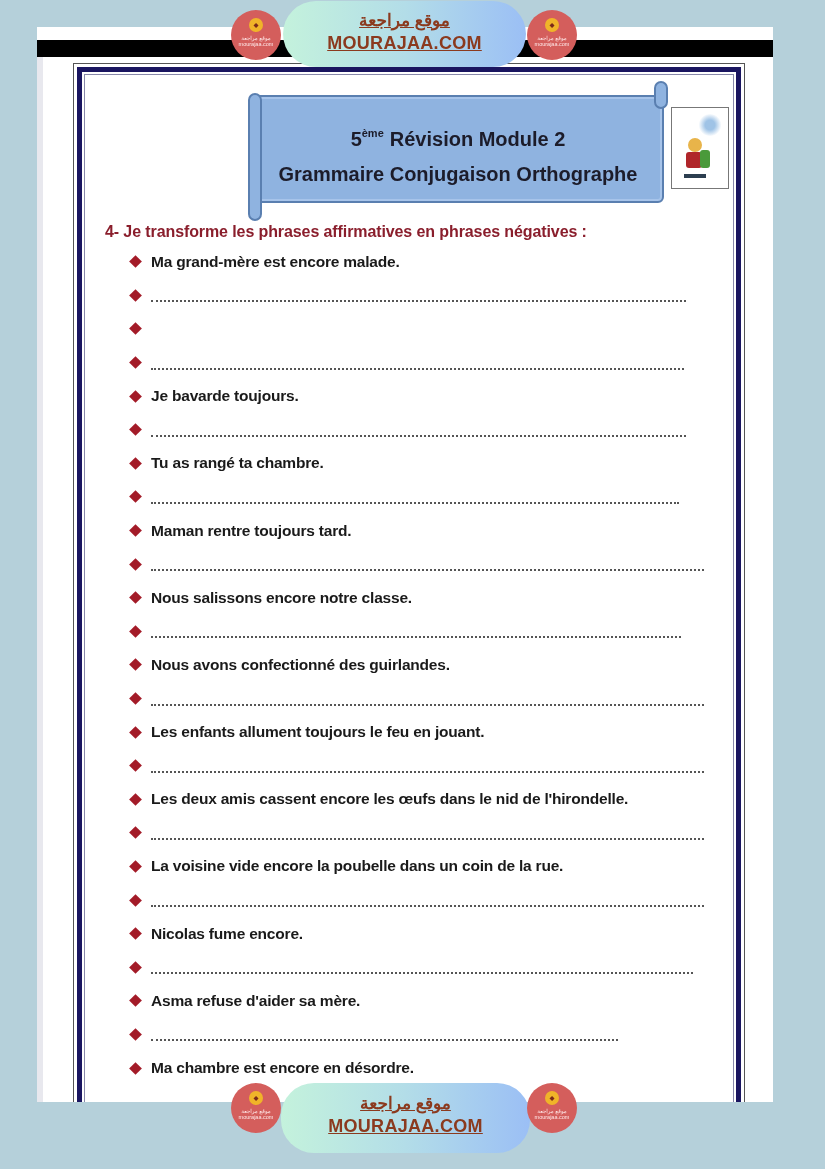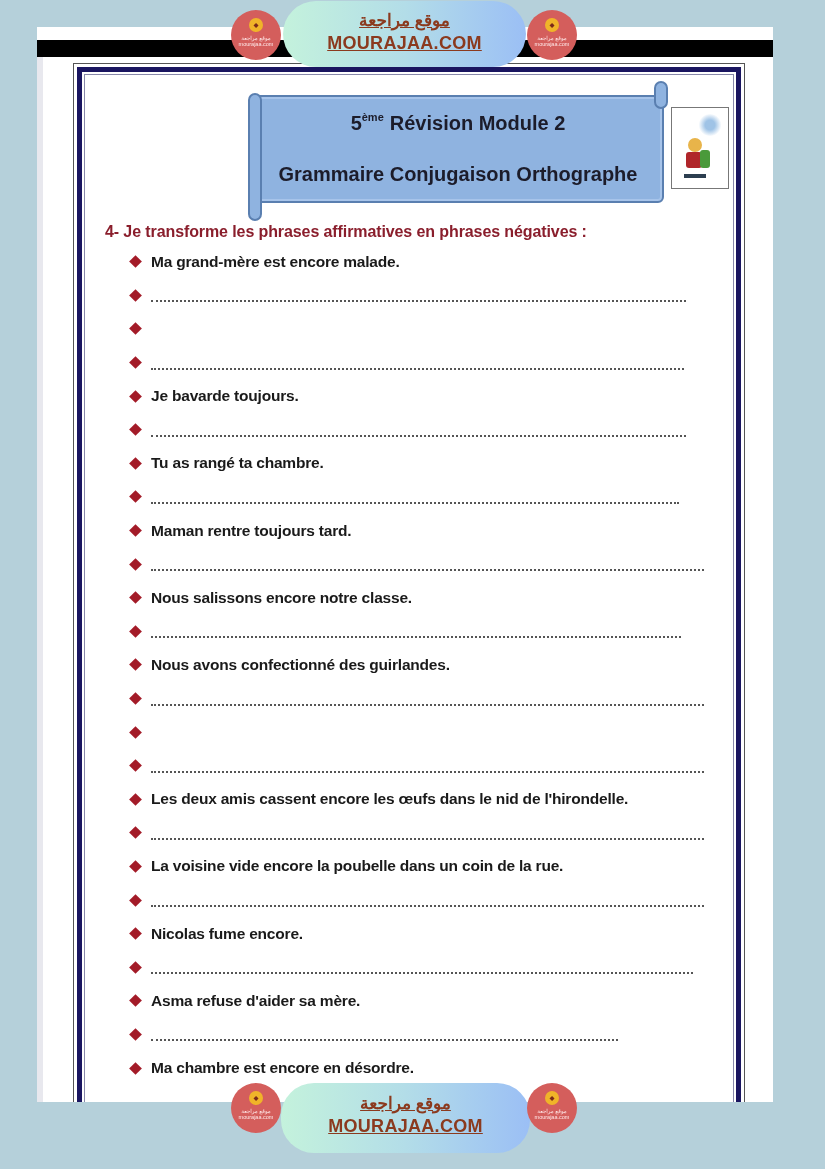--- a/index.html
+++ b/index.html
@@ -38,21 +38,21 @@
   }
   .banner .curl-l {
     position: absolute; left: -6px; top: -4px; width: 14px; height: 128px;
     background: #8fb3e0; border: 2px solid #5a7fb0; border-radius: 7px;
   }
   .banner .curl-r {
     position: absolute; right: -6px; top: -16px; width: 14px; height: 28px;
     background: #8fb3e0; border: 2px solid #5a7fb0; border-radius: 7px;
   }
   .banner-title {
-    position: absolute; left: 0; right: 0; top: 14px; text-align: center;
+    position: absolute; left: 0; right: 0; top: 30px; text-align: center;
     font-weight: bold; font-size: 20px; color: #1c1c2a;
   }
   .banner-title sup { font-size: 11px; vertical-align: 9px; margin-right: 6px; }
   .banner-sub {
     position: absolute; left: 0; right: 0; top: 66px; text-align: center;
     font-weight: bold; font-size: 20px; color: #1c1c2a;
   }
   .illus {
     position: absolute; left: 634px; top: 80px; width: 58px; height: 82px;
     border: 1px solid #777; background: #fff;
@@ -194,20 +194,21 @@
         <span class="diamond"></span>
         <span class="sentence">Nous avons confectionné des guirlandes.</span>
       </div>
     <div class="item">
         <span class="diamond"></span>
         <span class="answer" style="width:553px"></span>
       </div>
 
     <div class="item">
         <span class="diamond"></span>
+        <span class="sentence">Les enfants allument toujours le feu en jouant.</span>
       </div>
     <div class="item">
         <span class="diamond"></span>
         <span class="answer" style="width:553px"></span>
       </div>
 
     <div class="item">
         <span class="diamond"></span>
         <span class="sentence">Les deux amis cassent encore les œufs dans le nid de l'hirondelle.</span>
       </div>

